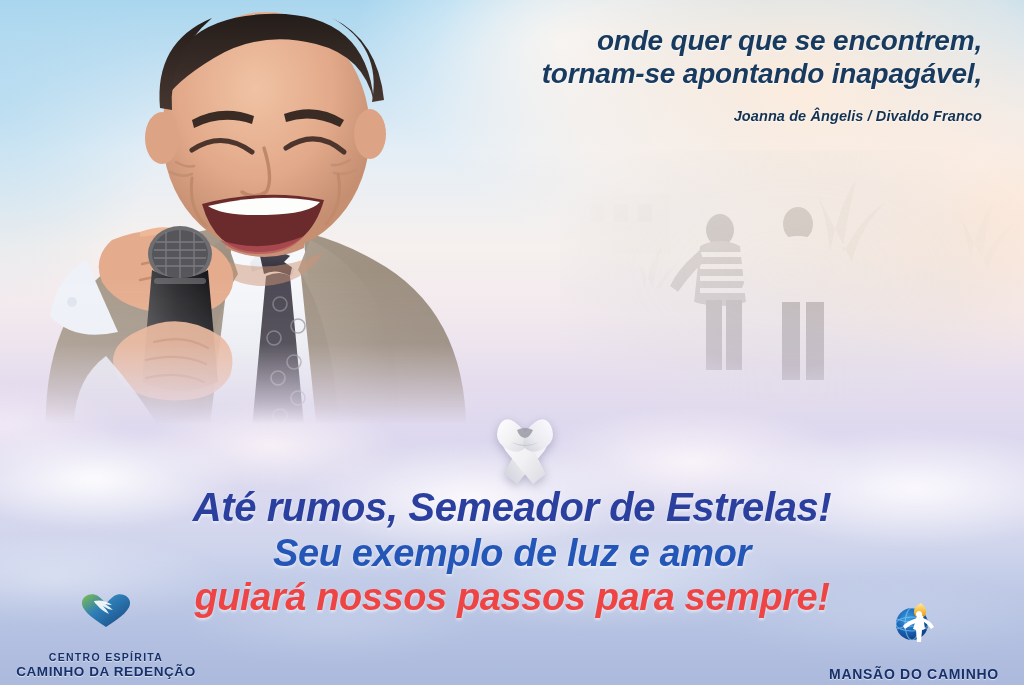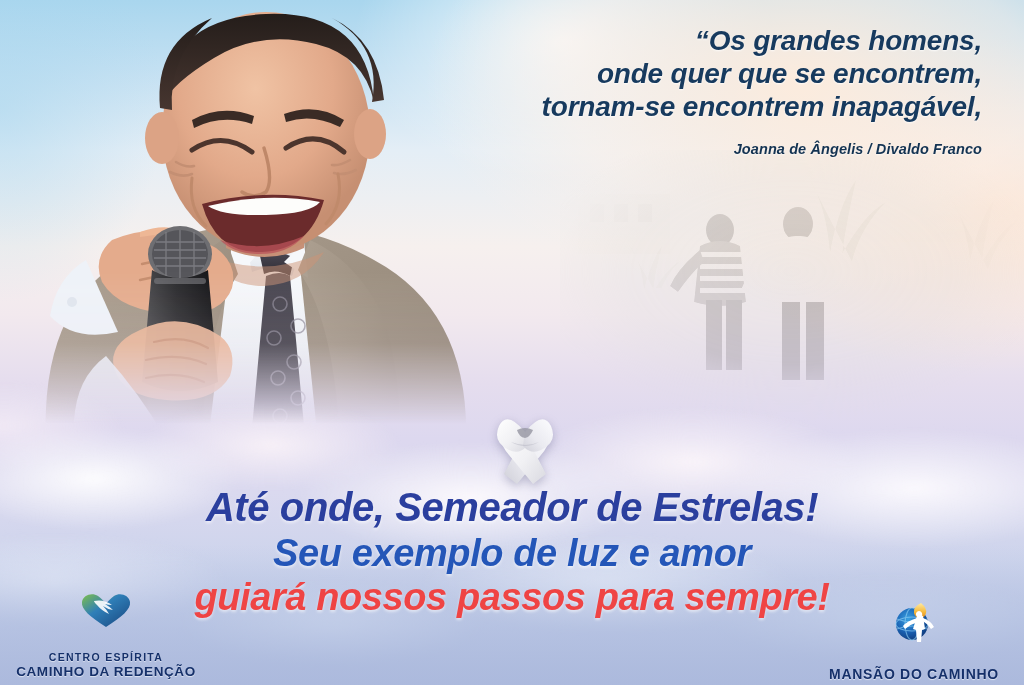--- a/index.html
+++ b/index.html
@@ -362,23 +362,22 @@
           <path d="M160 350 q30 -8 54 6"></path>
           <path d="M152 368 q34 -8 60 4"></path>
           <path d="M152 386 q32 -8 58 4"></path>
         </g>
         <path d="M112 364 q-30 22 -32 66 l90 14 q-24 -42 -58 -80 z" fill="#e9edf4" opacity=".9"></path>
       </g>
     </svg>
   </div>
 
   <div class="quote-block">
-    <div class="quote-line">“Os grandes homens,</div>
     <div class="quote-line">onde quer que se encontrem,</div>
-    <div class="quote-line">tornam-se encontrem inapagável,</div>
+    <div class="quote-line">tornam-se apontando inapagável,</div>
     <div class="quote-attr">Joanna de Ângelis / Divaldo Franco</div>
   </div>
 
   <div class="ribbon">
     <svg viewBox="0 0 76 78" aria-hidden="true">
       <defs>
         <linearGradient id="rb1" x1="0" y1="0" x2="1" y2="1">
           <stop offset="0%" stop-color="#ffffff"></stop>
           <stop offset="55%" stop-color="#f1f1f4"></stop>
           <stop offset="100%" stop-color="#d9d9e0"></stop>
@@ -397,21 +396,21 @@
       <path d="M38 24 q-18 -22 -26 -6 q-7 16 10 24 q10 5 18 -4 z" fill="url(#rb1)"></path>
 
       <path d="M38 24 q18 -22 26 -6 q7 16 -10 24 q-10 5 -18 -4 z" fill="url(#rb2)"></path>
 
       <path d="M30 22 q8 -4 16 0 q-3 7 -8 8 q-6 -1 -8 -8 z" fill="#9a9aa6" opacity=".85"></path>
       <path d="M24 34 q14 8 28 0 q-13 6 -28 0 z" fill="#bdbdc8" opacity=".6"></path>
     </svg>
   </div>
 
   <div class="headline">
-    <div class="hl hl-1">Até onde, Semeador de Estrelas!</div>
+    <div class="hl hl-1">Até rumos, Semeador de Estrelas!</div>
     <div class="hl hl-2">Seu exemplo de luz e amor</div>
     <div class="hl hl-3">guiará nossos passos para sempre!</div>
   </div>
 
   <div class="logo logo-cer">
     <span class="logo-mark">
       <svg width="52" height="36" viewBox="0 0 52 36" aria-hidden="true">
         <defs>
           <linearGradient id="lg1" x1="0" y1="0" x2="1" y2="1">
             <stop offset="0%" stop-color="#7fbf4a"></stop>

